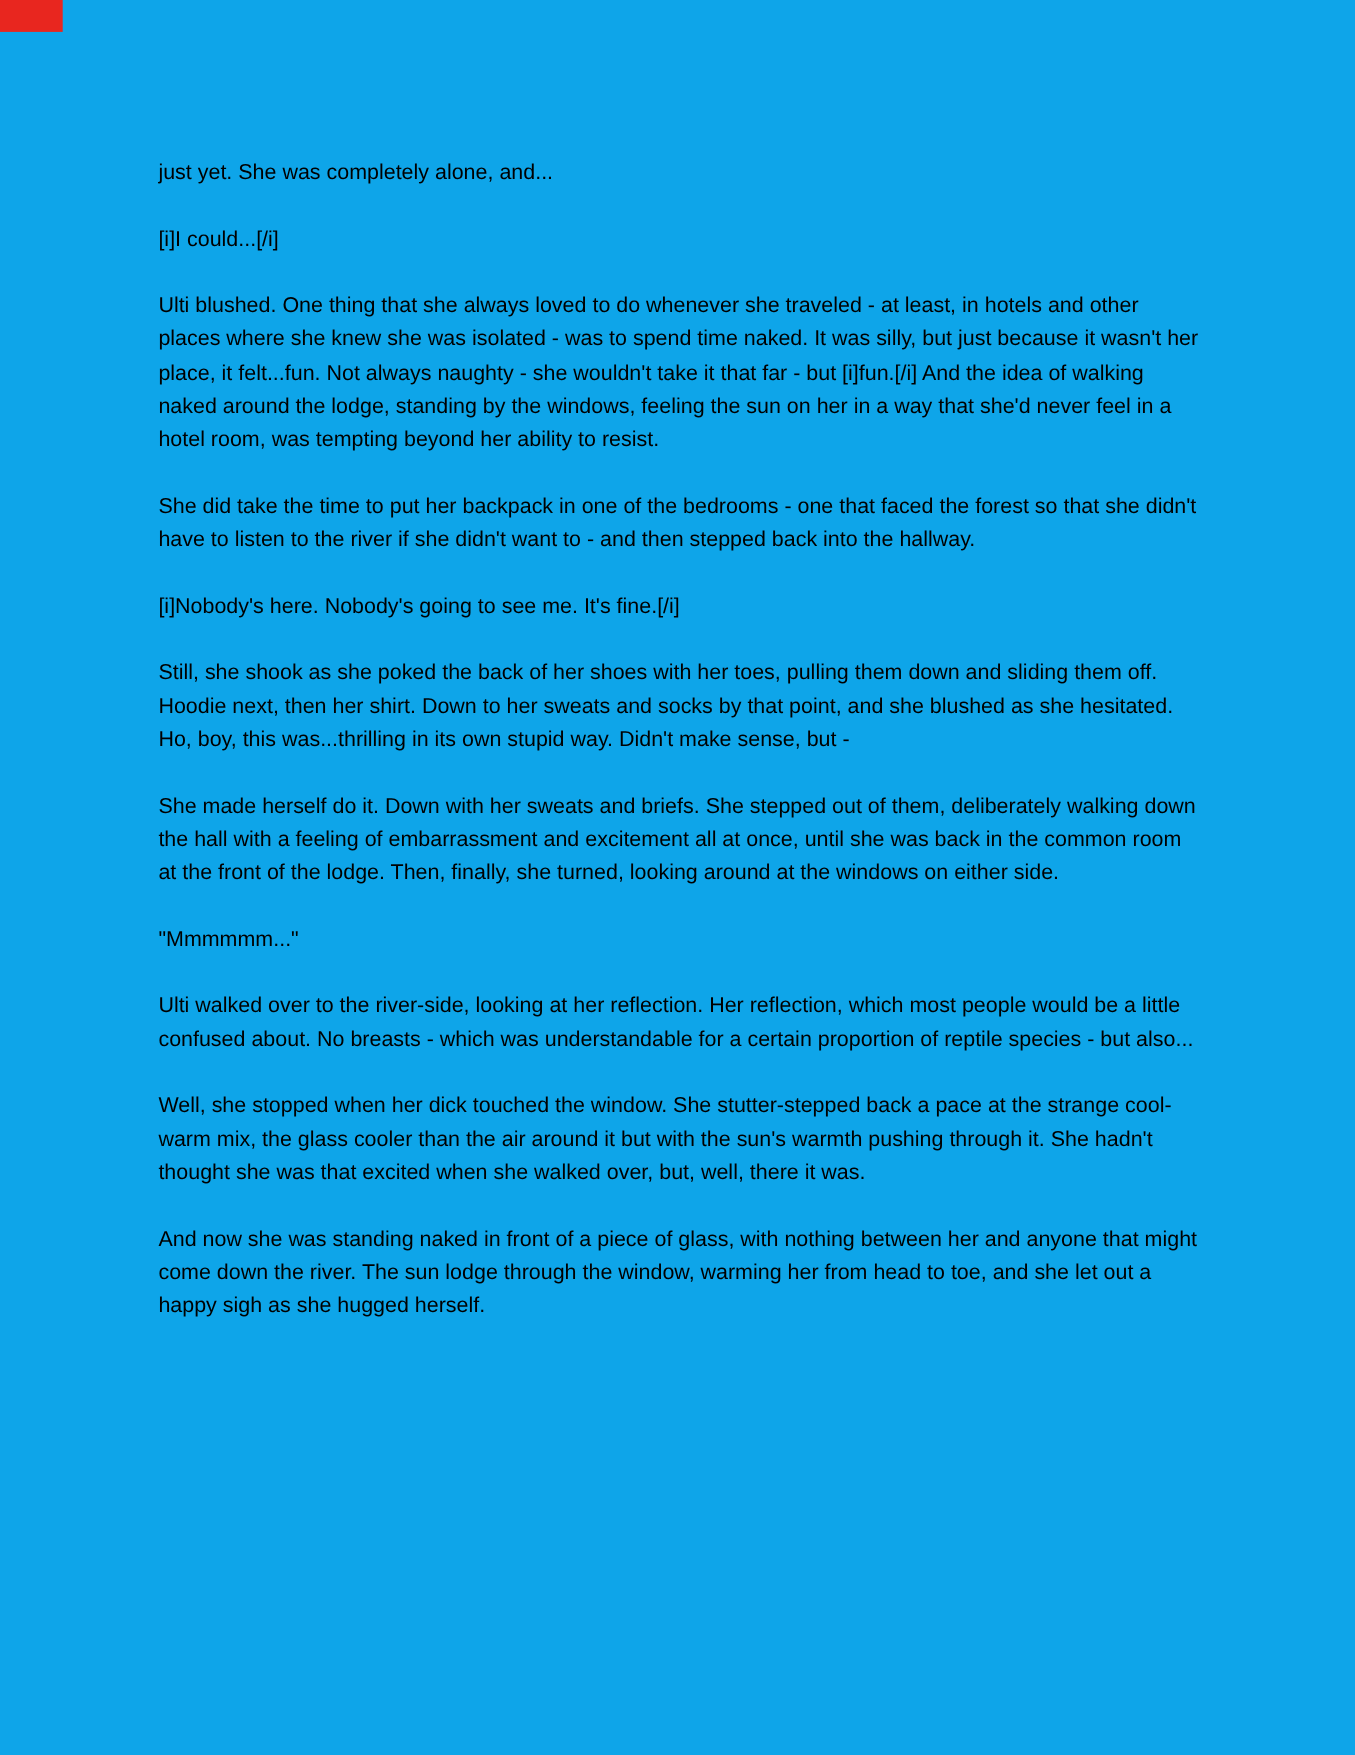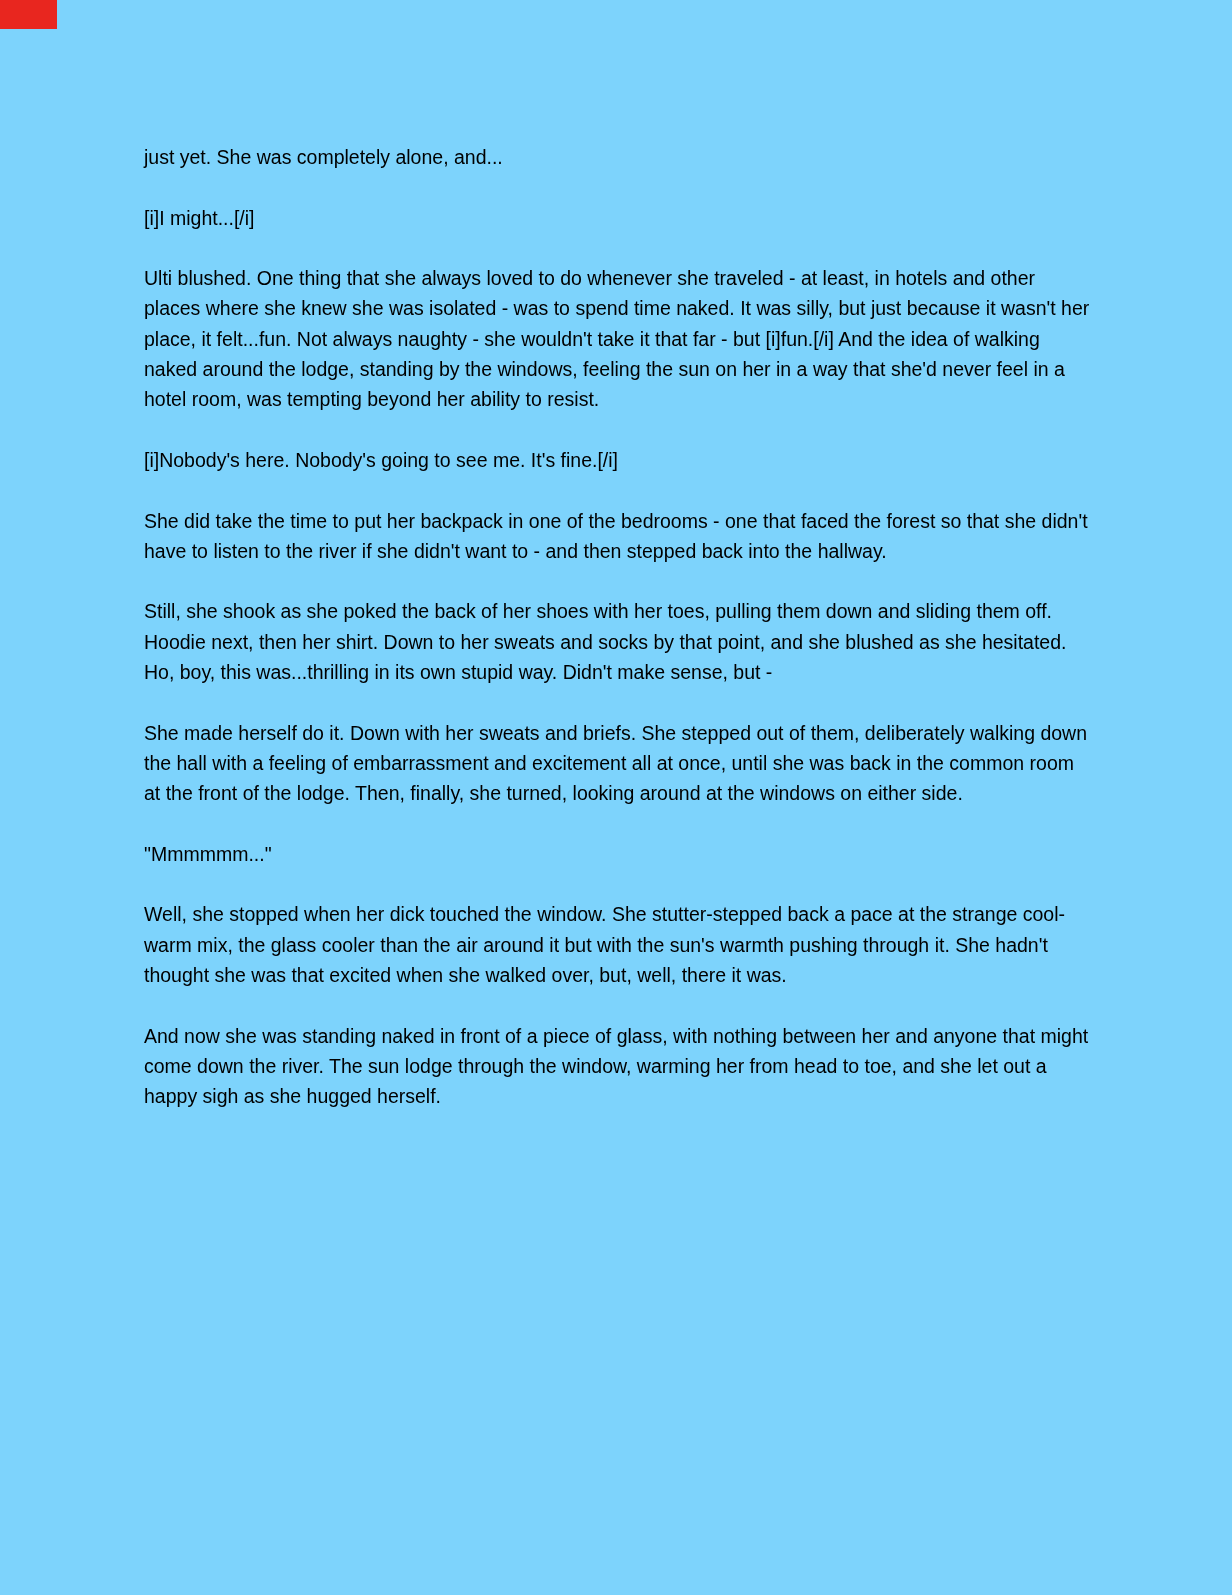--- a/index.html
+++ b/index.html
@@ -4,21 +4,21 @@
 <style>
   html, body {
     margin: 0;
     padding: 0;
     background: #ffffff;
   }
   .page {
     position: relative;
     width: 1232px;
     height: 1595px;
-    background: #7dd3fc;
+    background: #0ea5e9;
     overflow: hidden;
   }
   .corner-marker {
     position: absolute;
     left: 0;
     top: 0;
     width: 57px;
     height: 29px;
     background: #e8261f;
   }
@@ -38,23 +38,24 @@
     padding: 0;
   }
 </style>
 </head>
 <body>
 
 <div class="page">
   <div class="corner-marker" style="background: rgb(232, 38, 31);"></div>
   <div class="text-block" style="color: rgb(0, 0, 0);">
     <p>just yet. She was completely alone, and...</p>
-    <p>[i]I might...[/i]</p>
+    <p>[i]I could...[/i]</p>
     <p>Ulti blushed. One thing that she always loved to do whenever she traveled - at least, in hotels and other places where she knew she was isolated - was to spend time naked. It was silly, but just because it wasn't her place, it felt...fun. Not always naughty - she wouldn't take it that far - but [i]fun.[/i] And the idea of walking naked around the lodge, standing by the windows, feeling the sun on her in a way that she'd never feel in a hotel room, was tempting beyond her ability to resist.</p>
+    <p>She did take the time to put her backpack in one of the bedrooms - one that faced the forest so that she didn't have to listen to the river if she didn't want to - and then stepped back into the hallway.</p>
     <p>[i]Nobody's here. Nobody's going to see me. It's fine.[/i]</p>
-    <p>She did take the time to put her backpack in one of the bedrooms - one that faced the forest so that she didn't have to listen to the river if she didn't want to - and then stepped back into the hallway.</p>
     <p>Still, she shook as she poked the back of her shoes with her toes, pulling them down and sliding them off. Hoodie next, then her shirt. Down to her sweats and socks by that point, and she blushed as she hesitated. Ho, boy, this was...thrilling in its own stupid way. Didn't make sense, but -</p>
     <p>She made herself do it. Down with her sweats and briefs. She stepped out of them, deliberately walking down the hall with a feeling of embarrassment and excitement all at once, until she was back in the common room at the front of the lodge. Then, finally, she turned, looking around at the windows on either side.</p>
     <p>"Mmmmmm..."</p>
+    <p>Ulti walked over to the river-side, looking at her reflection. Her reflection, which most people would be a little confused about. No breasts - which was understandable for a certain proportion of reptile species - but also...</p>
     <p>Well, she stopped when her dick touched the window. She stutter-stepped back a pace at the strange cool-warm mix, the glass cooler than the air around it but with the sun's warmth pushing through it. She hadn't thought she was that excited when she walked over, but, well, there it was.</p>
     <p>And now she was standing naked in front of a piece of glass, with nothing between her and anyone that might come down the river. The sun lodge through the window, warming her from head to toe, and she let out a happy sigh as she hugged herself.</p>
   </div>
 </div>
 
 </body></html>

